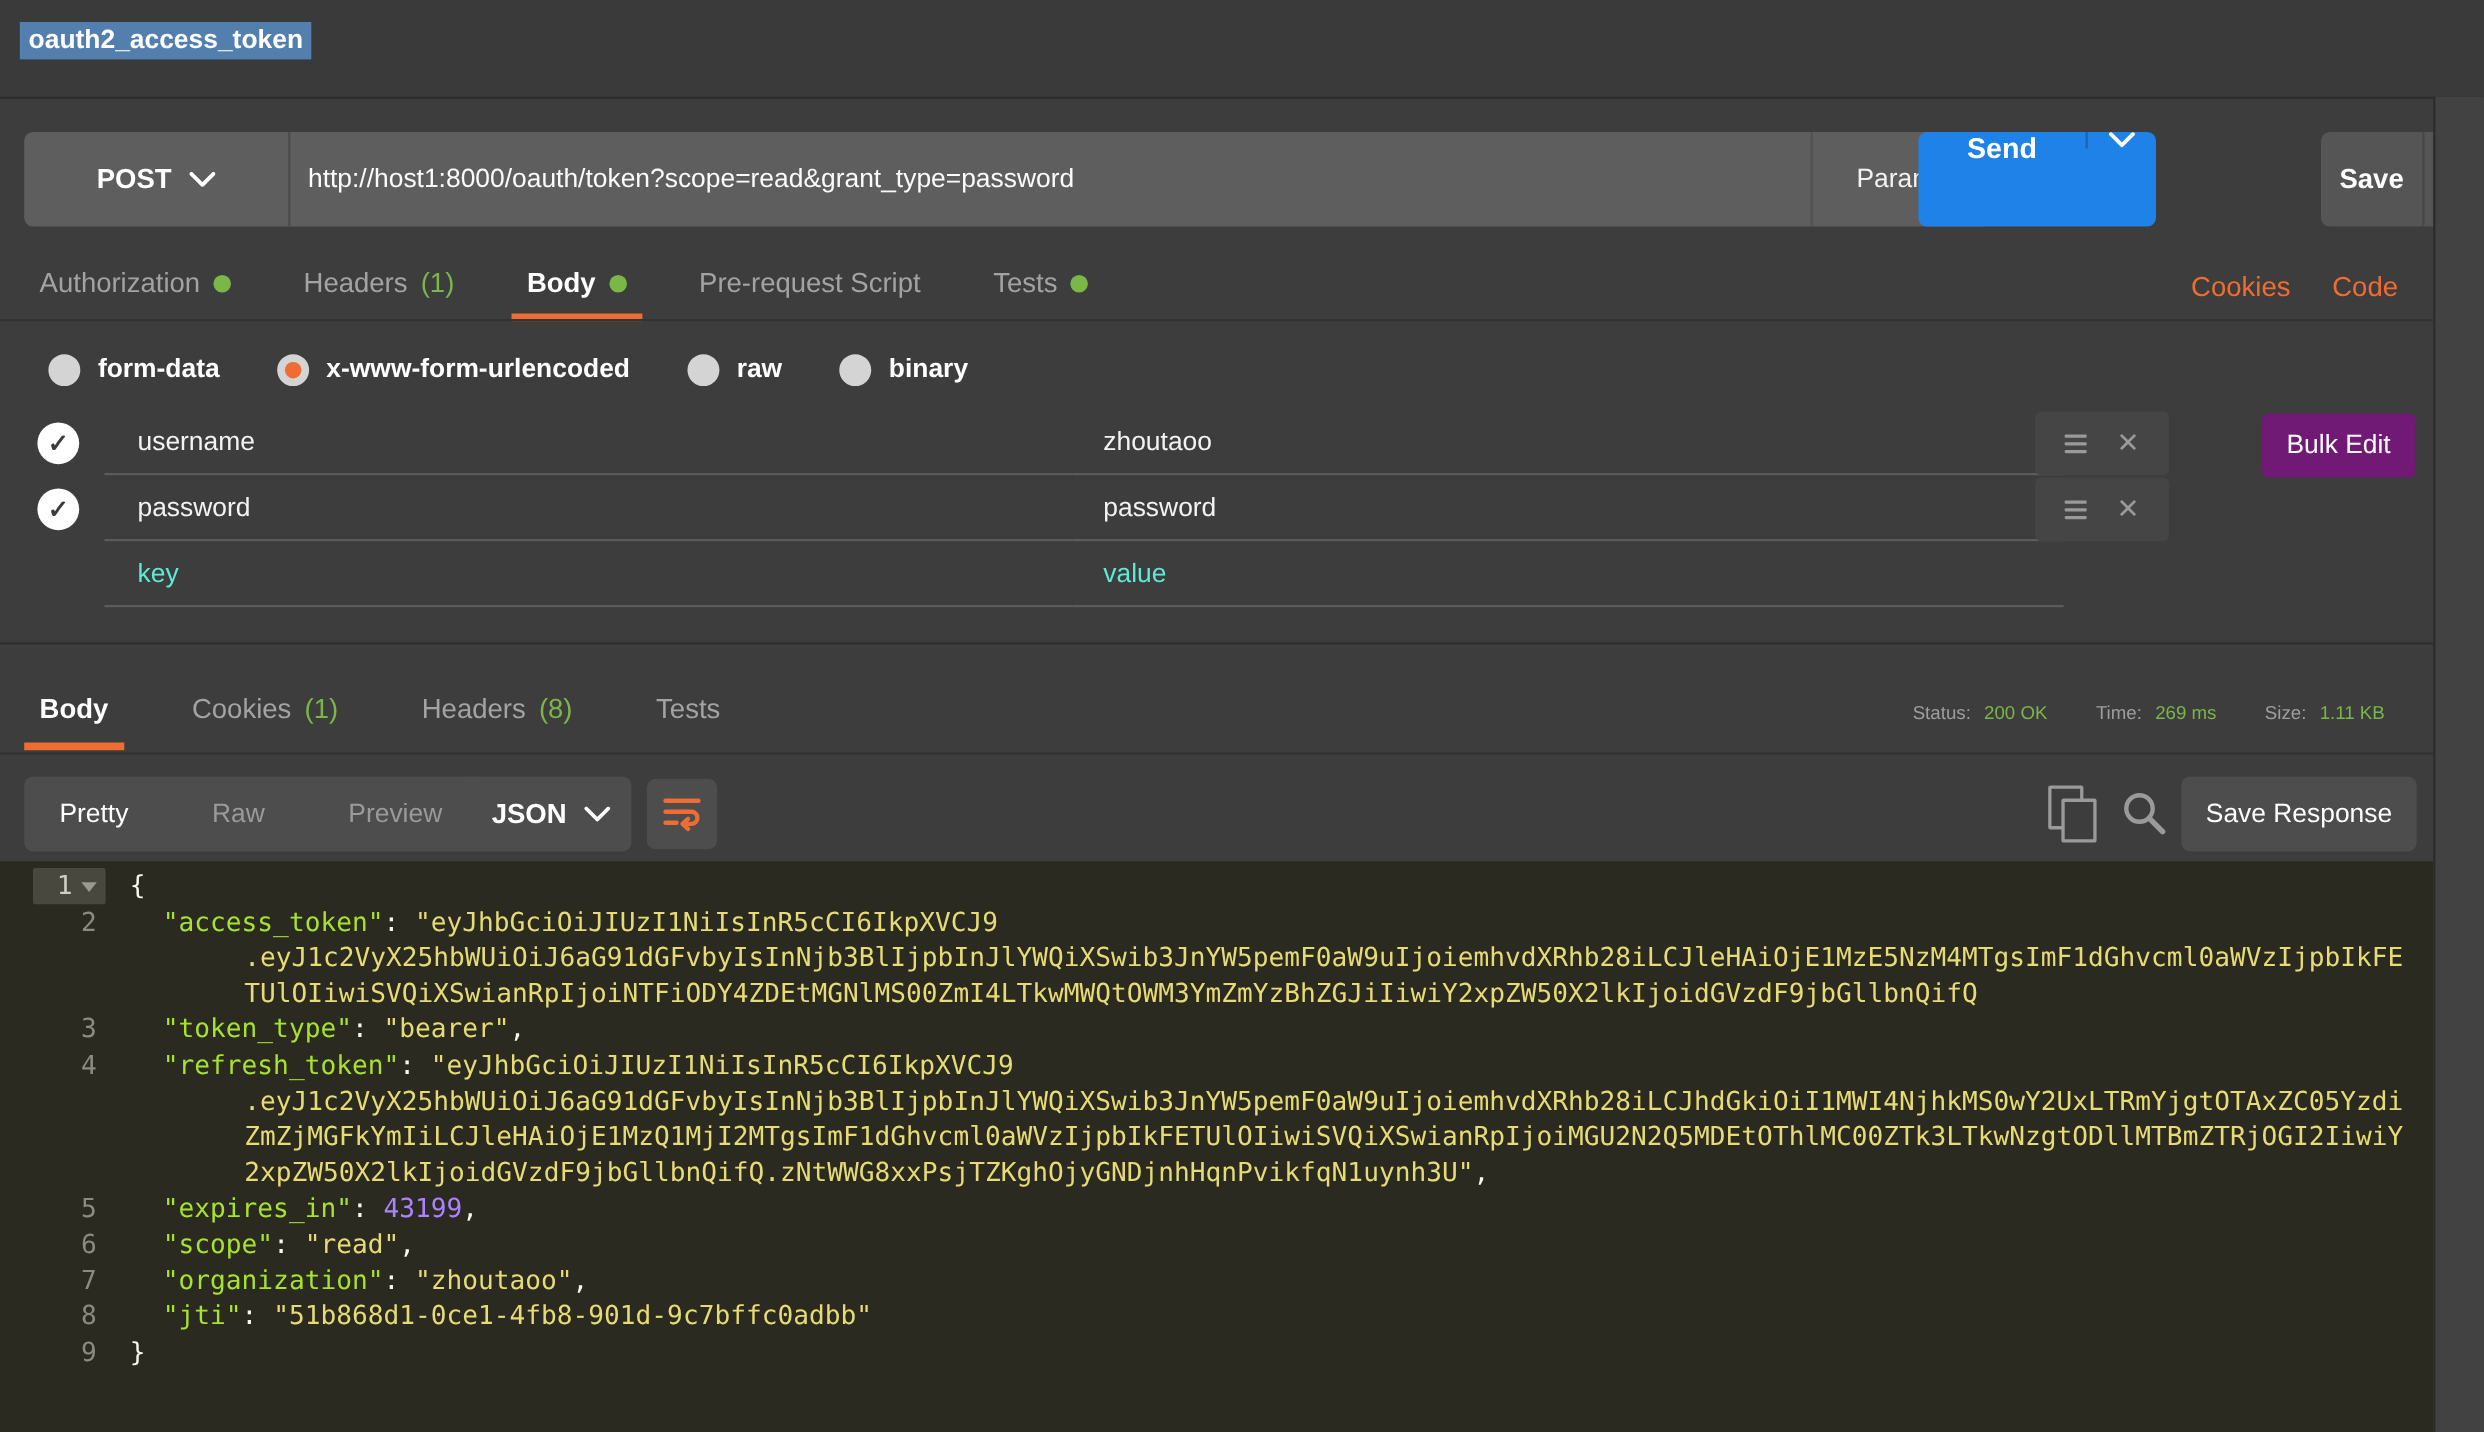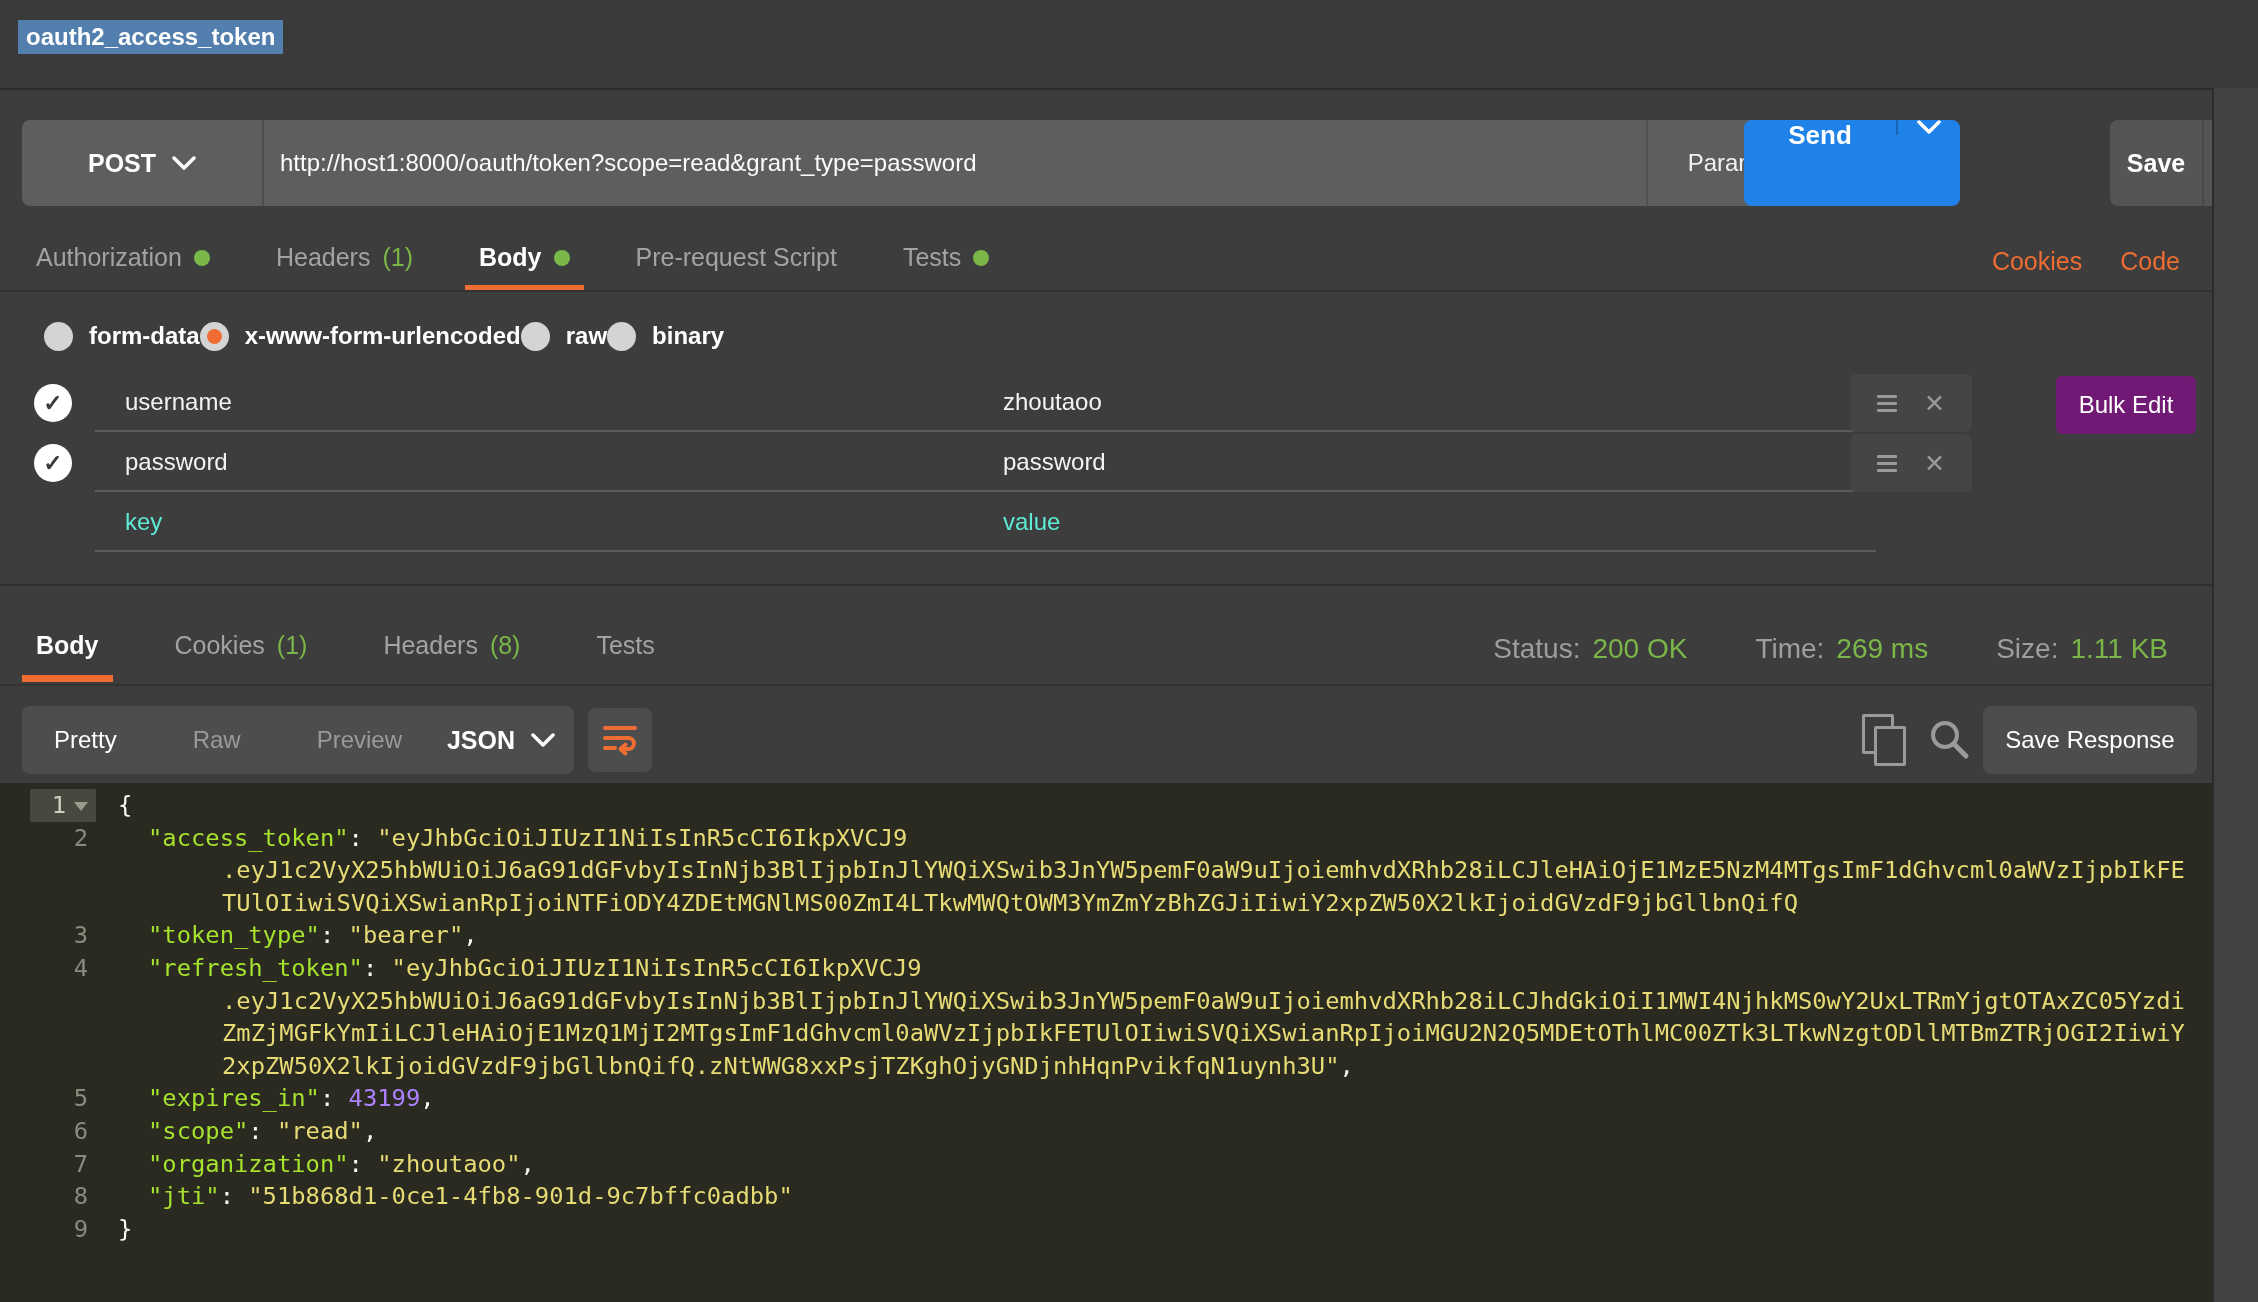--- a/index.html
+++ b/index.html
@@ -36,21 +36,21 @@
   .tab{display:flex;align-items:center;gap:12px;padding:0 14px;color:#a3a3a3;font-size:25px;
     border-bottom:7px solid transparent;cursor:default;}
   .tab.active{color:#fff;font-weight:600;border-bottom-color:var(--orange);}
   .tab-count{color:var(--green);}
   .dot{width:16px;height:16px;border-radius:50%;background:var(--green);display:inline-block;}
   .hairline{position:absolute;left:0;width:2212px;height:2px;background:#333333;}
   .top-links{position:absolute;right:78px;top:230px;height:62px;display:flex;align-items:center;gap:38px;
     color:var(--orange);font-size:25px;}
 
   
-  .modes{position:absolute;left:44px;top:314px;height:44px;display:flex;align-items:center;}
+  .modes{position:absolute;left:44px;top:314px;height:44px;display:flex;align-items:center;gap:52px;}
   .radio-opt{display:flex;align-items:center;gap:16px;color:#fff;font-size:24px;font-weight:600;}
   .radio{width:29px;height:29px;border-radius:50%;background:#d4d4d4;display:flex;align-items:center;justify-content:center;}
   .radio.on::after{content:"";width:15px;height:15px;border-radius:50%;background:var(--orange);}
 
   
   .kv{position:absolute;left:22px;top:374px;width:2182px;}
   .kv-row{position:relative;height:60px;}
   .check{position:absolute;left:12px;top:10px;width:38px;height:38px;border-radius:50%;background:#fff;
     display:flex;align-items:center;justify-content:center;color:#3c3c3c;font-size:23px;font-weight:bold;}
   .kv-cell{position:absolute;top:0;height:56px;line-height:56px;border-bottom:2px solid #5c5c5c;
@@ -61,21 +61,21 @@
   .kv-actions{position:absolute;left:1828px;top:0;width:122px;height:58px;background:#454545;border-radius:6px;
     display:flex;align-items:center;justify-content:space-evenly;}
   .hamburger i{display:block;width:20px;height:3px;background:#9a9a9a;margin:4px 0;border-radius:1px;}
   .xicon{color:#9a9a9a;font-size:25px;}
   .bulk-edit{position:absolute;left:2034px;top:2px;width:140px;height:58px;background:#701a75;border-radius:6px;
     display:flex;align-items:center;justify-content:center;color:#fff;font-size:24px;}
 
   .section-divider{position:absolute;left:0;top:584px;width:2212px;height:2px;background:#2e2e2e;}
 
   
-  .resp-meta{position:absolute;right:90px;top:616px;height:66px;display:flex;align-items:center;gap:68px;font-size:28px;}
+  .resp-meta{position:absolute;right:90px;top:616px;height:66px;display:flex;align-items:center;gap:44px;font-size:17px;}
   .meta-item{display:flex;gap:12px;}
   .meta-label{color:#9e9e9e;}
   .meta-value{color:var(--green);}
 
   
   .view-group{position:absolute;left:22px;top:706px;width:420px;height:68px;background:var(--control-gray);border-radius:8px;
     display:flex;align-items:center;justify-content:space-between;padding:0 40px 0 32px;box-sizing:border-box;font-size:24px;color:#9a9a9a;}
   .view-mode.active{color:#fff;}
   .json-select{position:absolute;left:428px;top:706px;width:146px;height:68px;background:var(--control-gray);border-radius:8px;
     display:flex;align-items:center;justify-content:center;gap:16px;color:#fff;font-size:25px;font-weight:600;}

